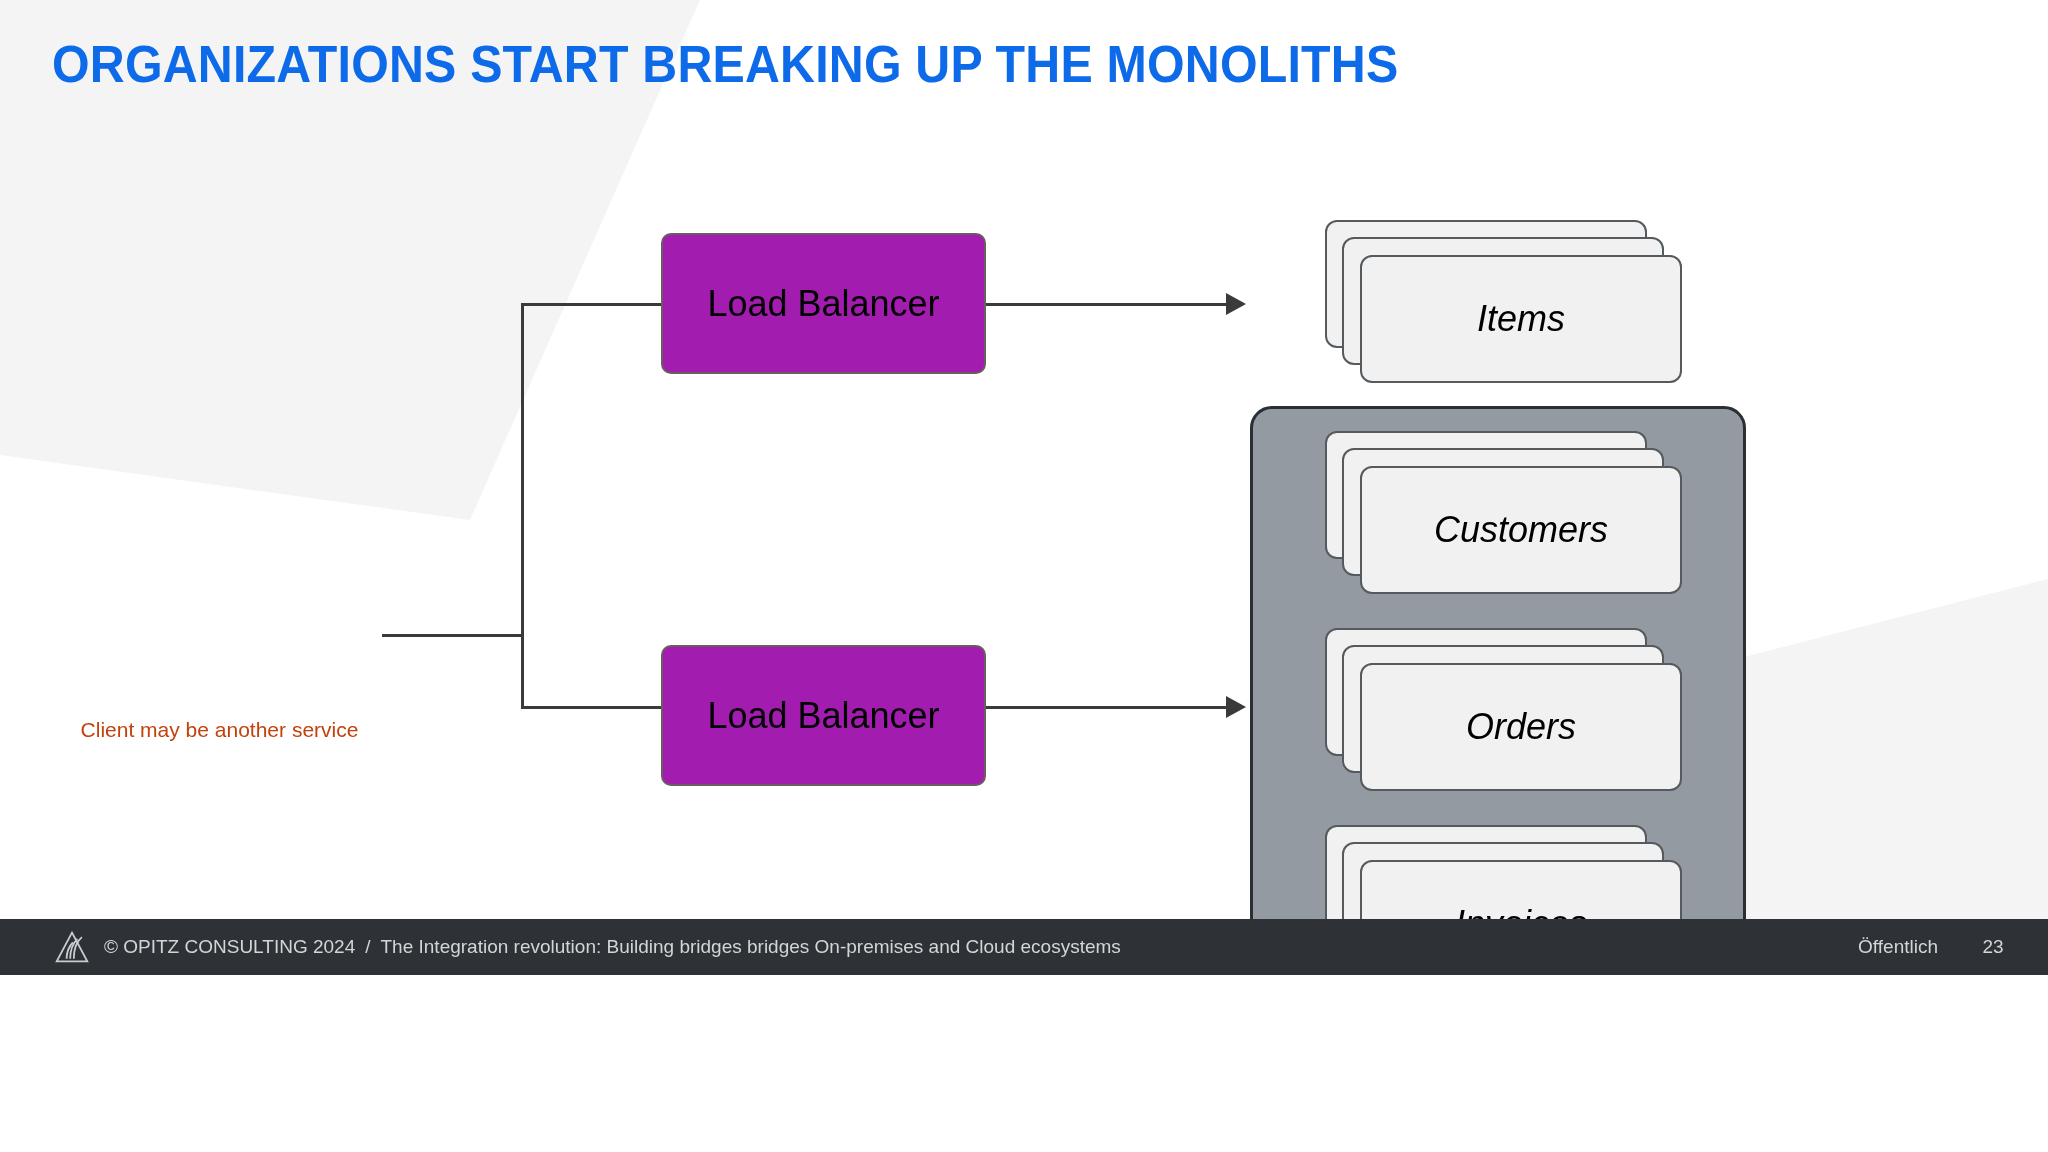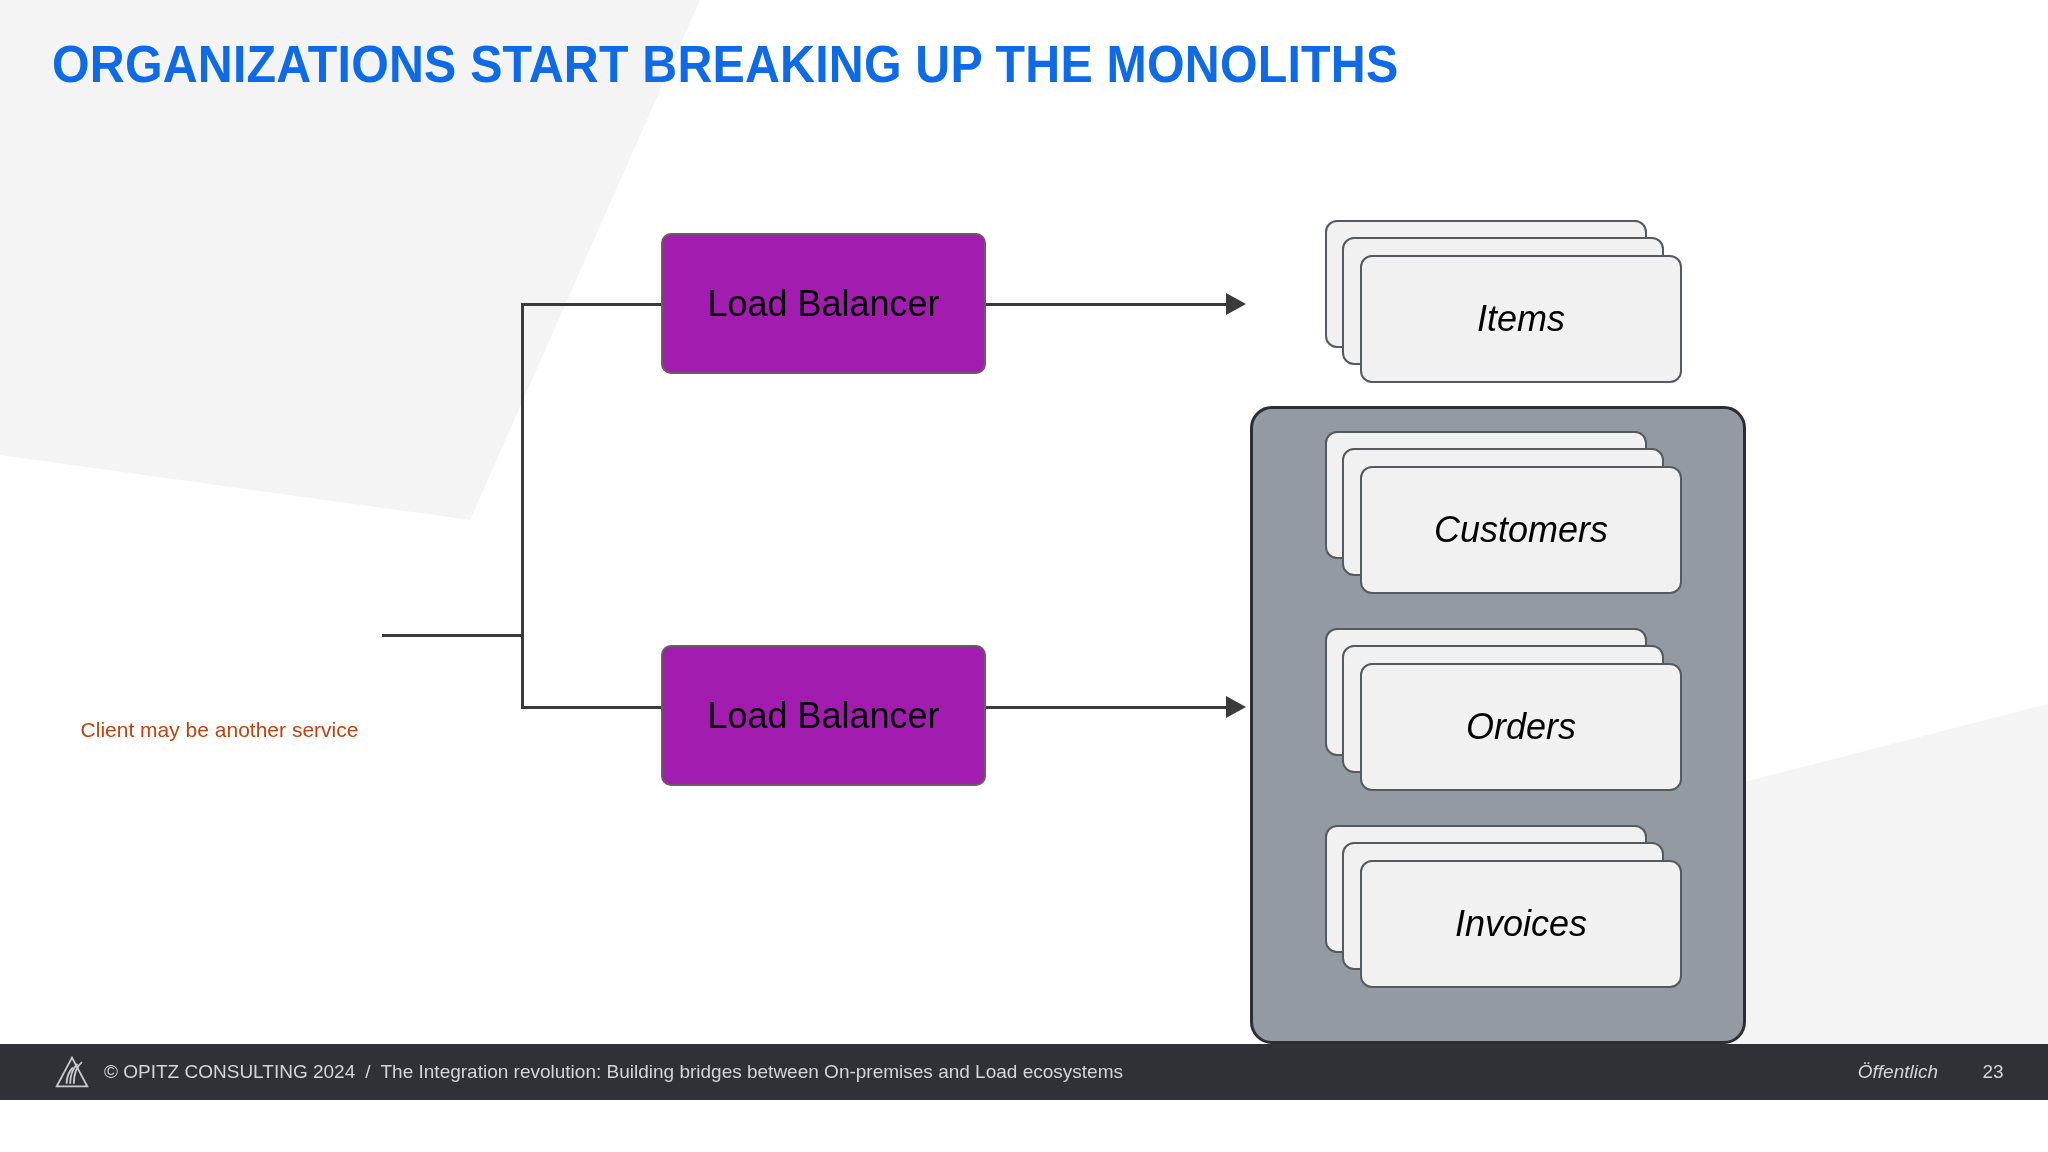--- a/index.html
+++ b/index.html
@@ -3,21 +3,21 @@
 <meta charset="utf-8">
 <style>
   html, body {
     margin: 0;
     padding: 0;
     background: #ffffff;
   }
   #slide {
     position: relative;
     width: 2048px;
-    height: 1100px;
+    height: 975px;
     background: #ffffff;
     overflow: hidden;
     font-family: "Liberation Sans", sans-serif;
   }
 
   
   .wm {
     position: absolute;
     pointer-events: none;
   }
@@ -191,21 +191,20 @@
   }
   #footer-sep {
     margin: 0 10px;
     white-space: nowrap;
   }
   #footer-subtitle {
     white-space: nowrap;
   }
   #footer-spacer { flex: 1 1 auto; }
   #footer-classification {
-    font-style: italic;
     white-space: nowrap;
   }
   #footer-page {
     width: 110px;
     text-align: center;
     white-space: nowrap;
   }
 </style>
 </head>
 <body>
@@ -280,19 +279,19 @@
 
   <div id="footer">
     <svg id="footer-logo" viewBox="0 0 40 40">
       <polygon points="20,4 37,36 3,36" fill="none" stroke="#c9ccd0" stroke-width="2"></polygon>
       <path d="M22 33 C22 22, 25 14, 31 9" fill="none" stroke="#c9ccd0" stroke-width="2"></path>
       <path d="M18 33 C18 23, 21 16, 26 11" fill="none" stroke="#c9ccd0" stroke-width="2"></path>
       <path d="M14 33 C14 25, 17 19, 21 15" fill="none" stroke="#c9ccd0" stroke-width="2"></path>
     </svg>
     <span id="footer-copyright">© OPITZ CONSULTING 2024</span>
     <span id="footer-sep">/</span>
-    <span id="footer-subtitle">The Integration revolution: Building bridges between On-premises and Load ecosystems</span>
+    <span id="footer-subtitle">The Integration revolution: Building bridges bridges On-premises and Cloud ecosystems</span>
     <span id="footer-spacer"></span>
     <span id="footer-classification">Öffentlich</span>
     <span id="footer-page">23</span>
   </div>
 
 </div>
 
 </body></html>

